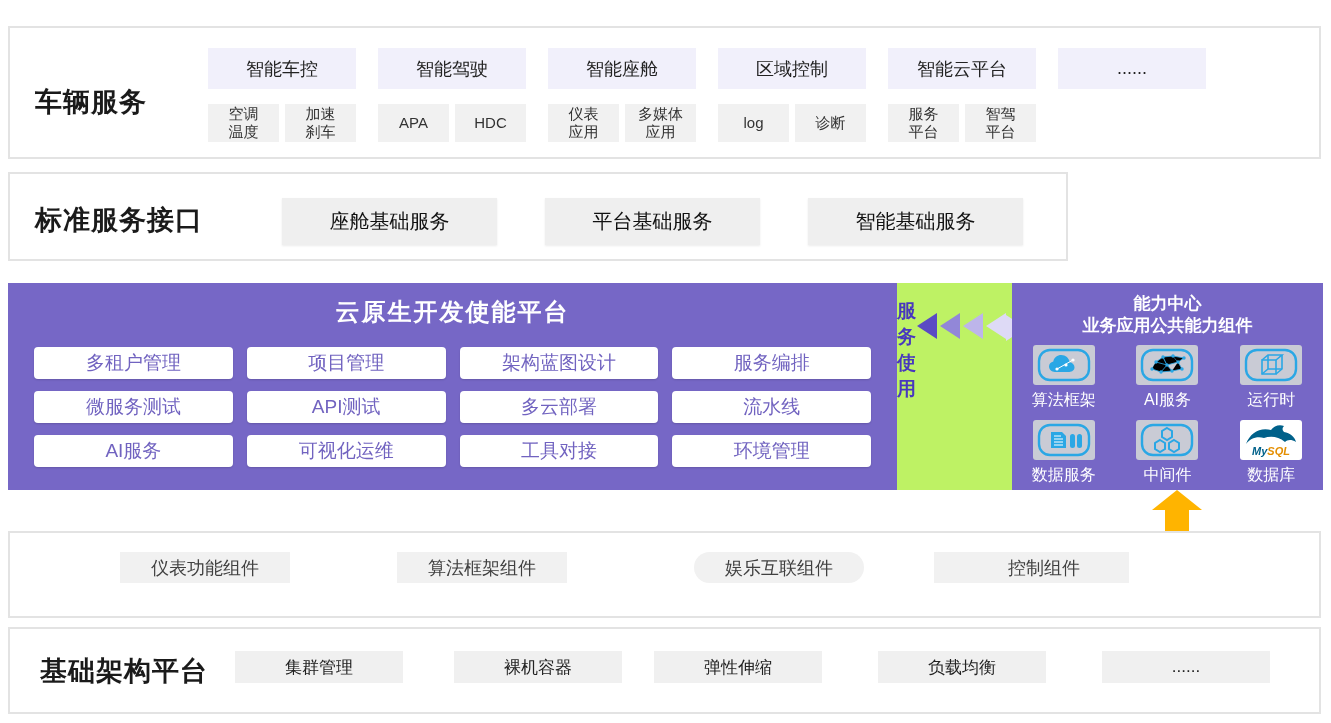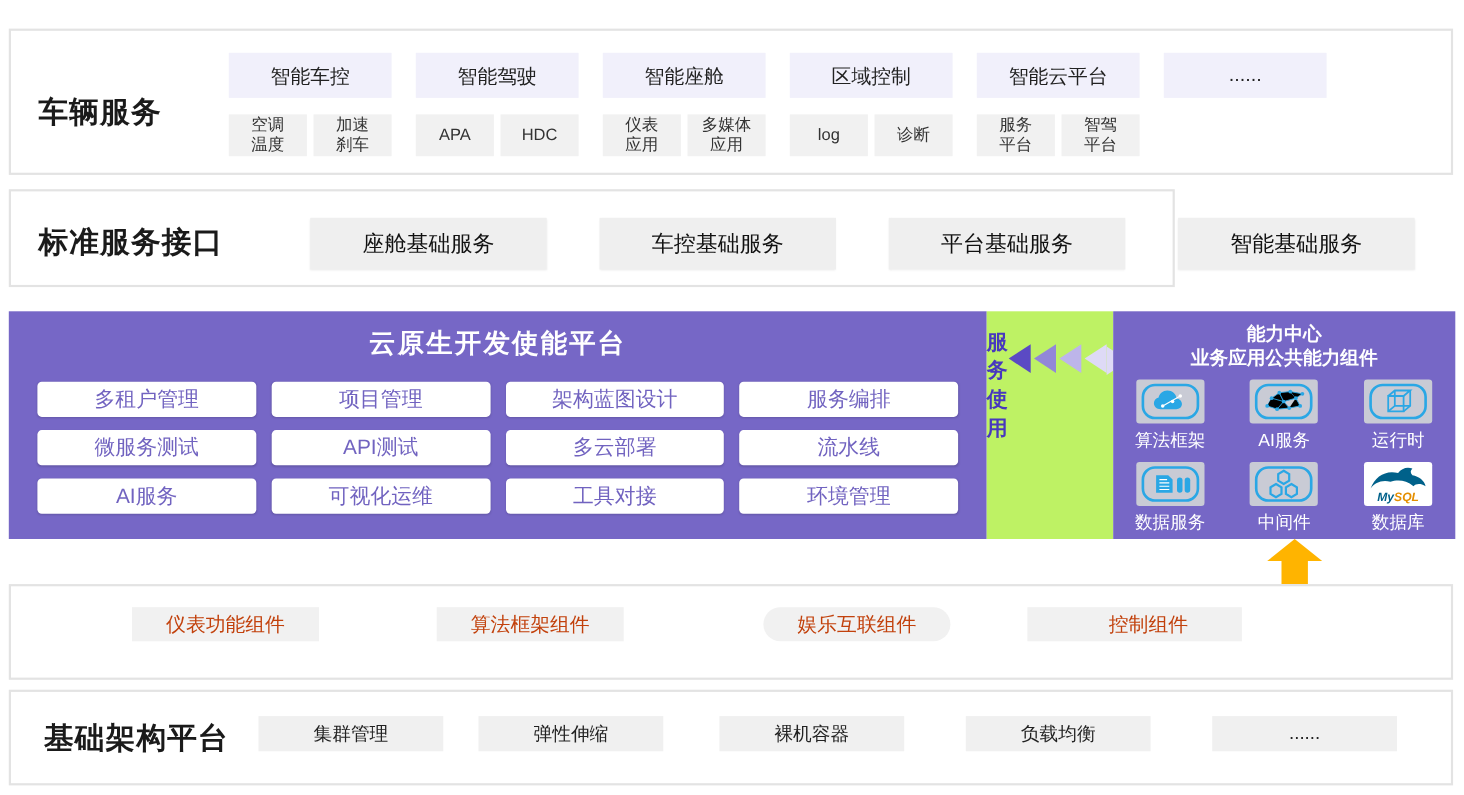--- a/index.html
+++ b/index.html
@@ -55,21 +55,21 @@
   .tlabel{color:#fff;font-size:16px;margin-top:5px;}
 
   
   .uparrow{position:absolute;left:1152px;top:490px;width:50px;height:42px;}
   .uphead{width:0;height:0;border-left:25px solid transparent;border-right:25px solid transparent;
           border-bottom:20px solid #FFB400;}
   .upstem{width:24px;height:22px;background:#FFB400;margin:0 auto;}
 
   
   .comp-boxes{display:flex;padding-top:19px;}
-  .compbox{width:170px;height:31px;background:#F1F1F1;color:#c2410c;font-size:18px;
+  .compbox{width:170px;height:31px;background:#F1F1F1;color:#404040;font-size:18px;
            display:flex;align-items:center;justify-content:center;}
 
   
   .infra-boxes{position:absolute;left:225px;top:22px;display:flex;}
   .infrabox{width:168px;height:32px;background:#F0F0F0;color:#222;font-size:17px;
             display:flex;align-items:center;justify-content:center;}
 </style>
 </head>
 <body>
 
@@ -142,21 +142,20 @@
       <div class="group">
         <div class="catbox">......</div>
       </div>
     </div>
   </div>
 
   <div class="sec" style="left:8px;top:172px;width:1060px;height:89px;">
     <div class="sec-title" style="left:25px;top:28px;">标准服务接口</div>
     <div class="if-boxes">
       <div class="ifbox">座舱基础服务</div>
-      <div class="ifbox">车控基础服务</div>
       <div class="ifbox">平台基础服务</div>
       <div class="ifbox">智能基础服务</div>
     </div>
   </div>
 
   <div class="panel cp">
     <div class="cp-title">云原生开发使能平台</div>
     <div class="modules">
       <div class="module">多租户管理</div>
       <div class="module">项目管理</div>
@@ -308,20 +307,20 @@
       <div class="compbox" style="margin-left:107px;">算法框架组件</div>
       <div class="compbox" style="margin-left:127px;border-radius:19px;">娱乐互联组件</div>
       <div class="compbox" style="margin-left:70px;padding-left:25px;">控制组件</div>
     </div>
   </div>
 
   <div class="sec" style="left:8px;top:627px;width:1313px;height:87px;">
     <div class="sec-title" style="left:30px;top:24px;">基础架构平台</div>
     <div class="infra-boxes">
       <div class="infrabox">集群管理</div>
+      <div class="infrabox" style="margin-left:51px;">裸机容器</div>
       <div class="infrabox" style="margin-left:32px;">弹性伸缩</div>
-      <div class="infrabox" style="margin-left:51px;">裸机容器</div>
       <div class="infrabox" style="margin-left:56px;">负载均衡</div>
       <div class="infrabox" style="margin-left:56px;">......</div>
     </div>
   </div>
 
 </div>
 
 </body></html>

